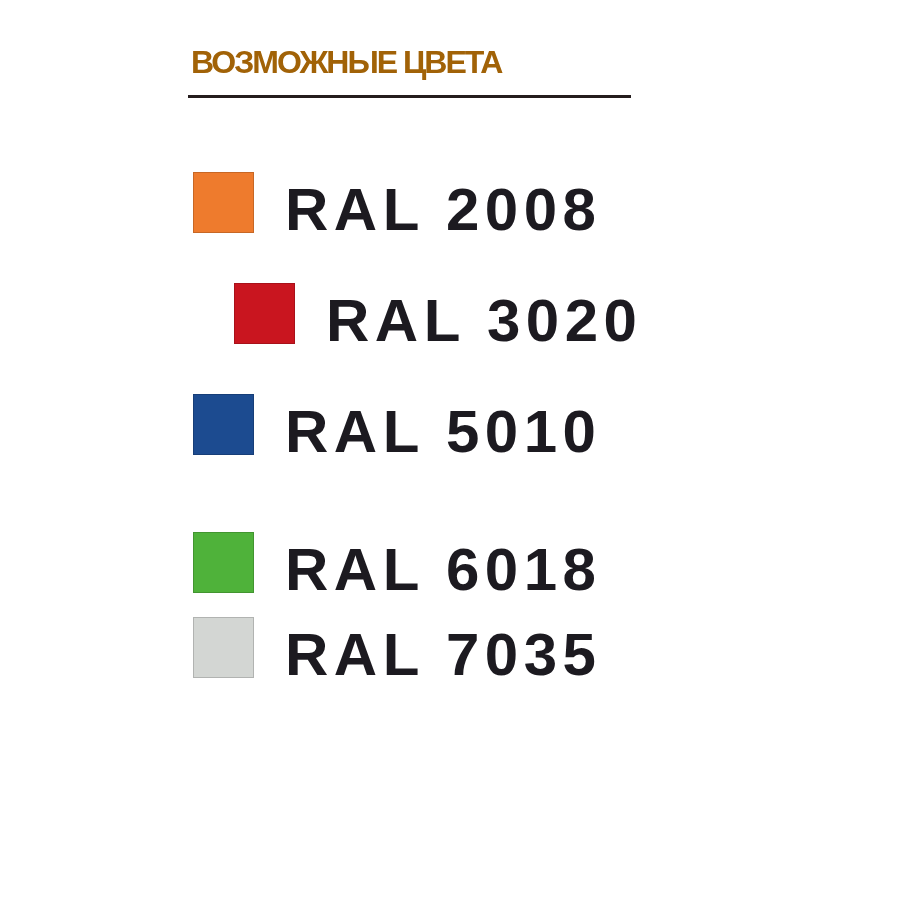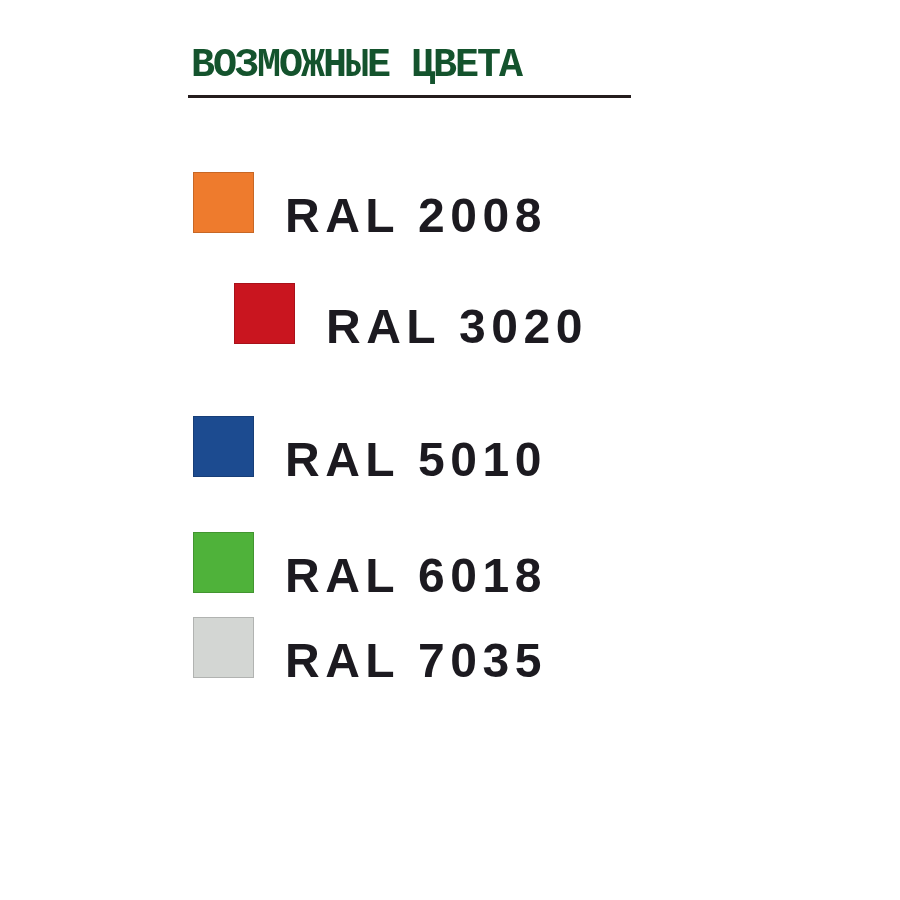--- a/index.html
+++ b/index.html
@@ -15,57 +15,56 @@
     position: relative;
     width: 900px;
     height: 900px;
     background: #ffffff;
     overflow: hidden;
   }
   .title {
     position: absolute;
     left: 191px;
     top: 46px;
-    font-size: 40px;
+    font-size: 32px;
     font-weight: 700;
     letter-spacing: -2px;
     line-height: 1;
-    color: #14532d;
+    color: #a16207;
     white-space: nowrap;
-    font-family: Liberation Mono, monospace;
   }
   .title-underline {
     position: absolute;
     left: 188px;
     top: 95px;
     width: 443px;
     height: 3px;
     background: #241c1d;
   }
   .row {
     position: absolute;
     left: 193px;
     display: flex;
     align-items: flex-end;
   }
   .row-0 { top: 172px; }
   .row-1 { top: 283px; padding-left: 41px; }
-  .row-2 { top: 416px; }
+  .row-2 { top: 394px; }
   .row-3 { top: 532px; }
   .row-4 { top: 617px; }
   .swatch {
     width: 61px;
     height: 61px;
     box-sizing: border-box;
     border: 1px solid rgba(0, 0, 0, 0.16);
     flex: 0 0 auto;
   }
   .label {
     margin-left: 31px;
-    font-size: 48px;
+    font-size: 60px;
     font-weight: 700;
     letter-spacing: 5.5px;
     line-height: 1;
     color: #1c1a20;
     white-space: nowrap;
     transform: translateY(7px);
   }
 </style>
 </head>
 <body>

